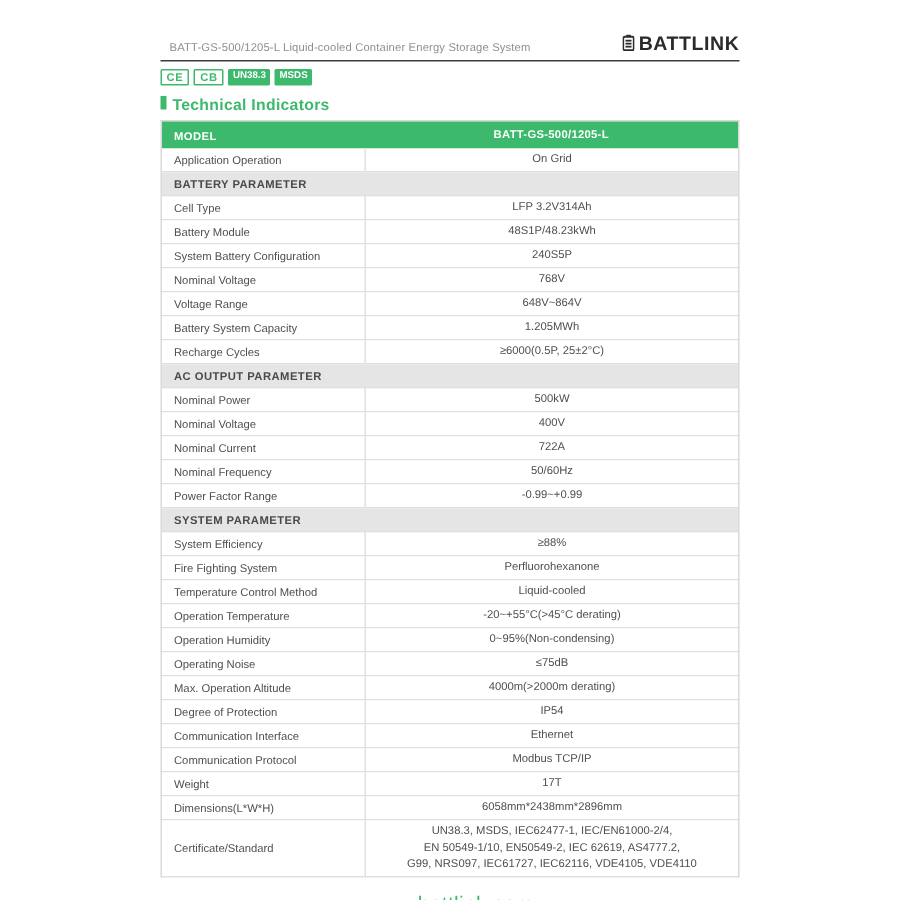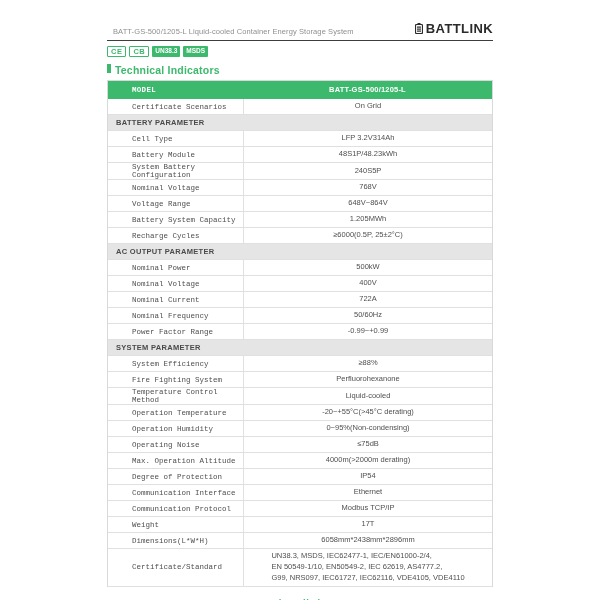--- a/index.html
+++ b/index.html
@@ -131,29 +131,29 @@
     font-weight: bold;
     color: #4a4a4a;
     letter-spacing: 0.3px;
     width: 100%;
   }
   .cell-label {
     width: 135px;
     flex: 0 0 135px;
     display: flex;
     align-items: center;
-    padding-left: 24px;
+    padding-left: 8px;
     color: #4f4f4f;
-    font-family: Liberation Mono, monospace;
   }
   .cell-value {
     flex: 1;
     display: flex;
     align-items: center;
     justify-content: center;
+    text-align: center;
     border-left: 1px solid #e0e0e0;
     color: #4f4f4f;
     padding: 2px 6px;
     white-space: pre-line;
     line-height: 1.45;
   }
   .trow.model .cell-value { border-left: none; }
 
   
   .footer {
@@ -200,21 +200,21 @@
     <span class="heading-text">Technical Indicators</span>
   </div>
 
   <div class="spec-table">
     <div class="trow model">
       <div class="cell-label">MODEL</div>
       <div class="cell-value">BATT-GS-500/1205-L</div>
     </div>
     <div>
         <div class="trow">
-          <div class="cell-label">Certificate Scenarios</div>
+          <div class="cell-label">Application Operation</div>
           <div class="cell-value">On Grid</div>
         </div>
         <div class="trow section-row">
           <div class="cell-full">BATTERY PARAMETER</div>
         </div>
         <div class="trow">
           <div class="cell-label">Cell Type</div>
           <div class="cell-value">LFP 3.2V314Ah</div>
         </div>
         <div class="trow">

